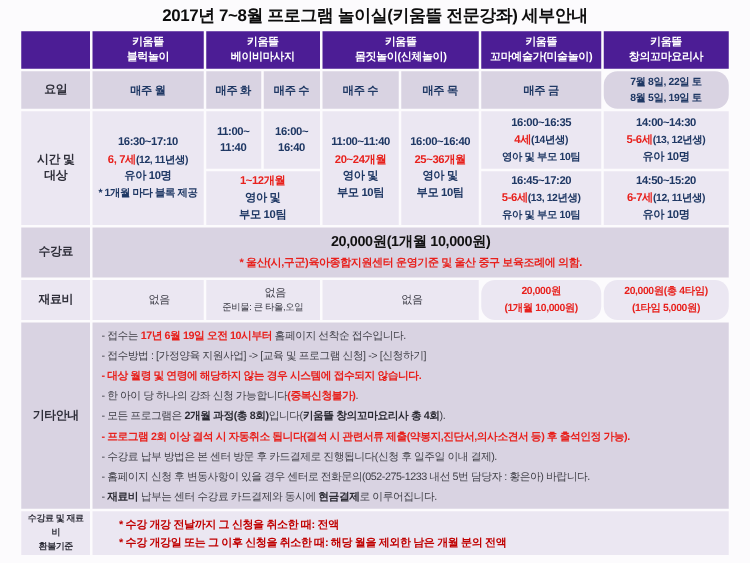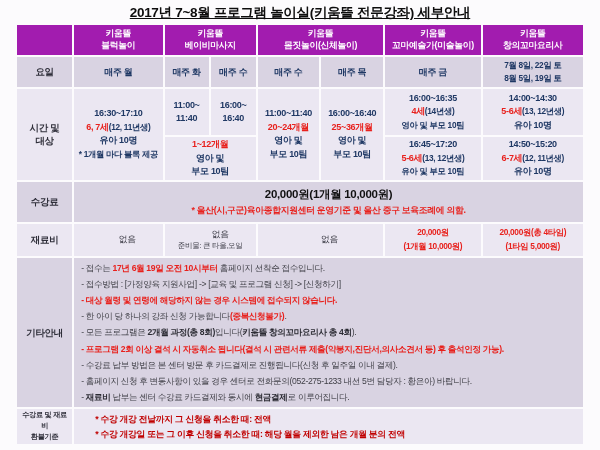--- a/index.html
+++ b/index.html
@@ -3,39 +3,39 @@
 <meta charset="utf-8">
 <style>
   html,body{margin:0;padding:0;}
   body{
     width:600px;height:450px;overflow:hidden;
     background:#fcfbfd;
     font-family:"Liberation Sans","DejaVu Sans",sans-serif;
   }
   .page-title{
     margin:4px 0 1px;text-align:center;
-    font-size:13.5px;font-weight:bold;color:#0d0d0d;letter-spacing:-0.3px;text-decoration:underline;
+    font-size:13.5px;font-weight:bold;color:#0d0d0d;letter-spacing:-0.3px;
   }
   table.sched{
     border-collapse:separate;border-spacing:2px;table-layout:fixed;
     width:570px;margin:0 auto;
   }
   td{
     text-align:center;vertical-align:middle;
     font-size:9px;font-weight:bold;color:#1f3864;
     padding:1px 2px;overflow:hidden;letter-spacing:-0.3px;
   }
-  .hd{background:#a21caf;color:#ffffff;font-size:8.8px;line-height:1.35;}
+  .hd{background:#4c1d95;color:#ffffff;font-size:8.8px;line-height:1.35;}
   .dk{background:#d9d3e2;}
   .lt{background:#ebe7f2;}
   .lbl{color:#2f2f3a;font-size:9.5px;line-height:1.4;}
   .lbl-sm{color:#2f2f3a;font-size:7.2px;line-height:1.5;}
   .red{color:#e8211d;}
   .ln{line-height:13.5px;}
-  .sm{font-size:8.3px;}
+  .sm{font-size:8.3px;border-radius:11px;}
   .xs{font-size:7.5px;font-weight:normal;color:#3c3c46;}
   .plain{font-weight:normal;color:#3c3c46;font-size:8.8px;line-height:1.4;padding-left:20px;}
   .fee-main{font-size:11.5px;color:#111111;line-height:1.5;}
   .fee-note{font-size:8.8px;color:#e8211d;line-height:1.6;}
   .notes{text-align:left;padding:2px 3px 2px 7px;}
   .note-line{font-size:8.6px;font-weight:normal;line-height:16.2px;white-space:nowrap;letter-spacing:-0.35px;}
   .sg-n{color:#3f3f46;}
   .sg-b{color:#2b2b33;font-weight:bold;}
   .sg-r{color:#e8211d;font-weight:bold;}
   .sg-ru{color:#e8211d;font-weight:bold;}

